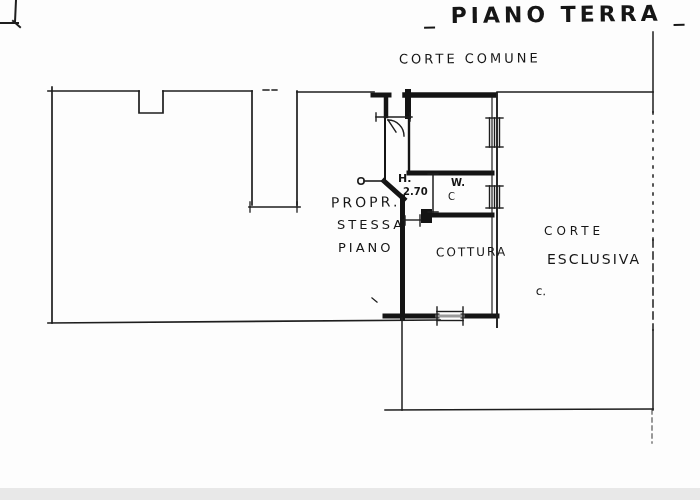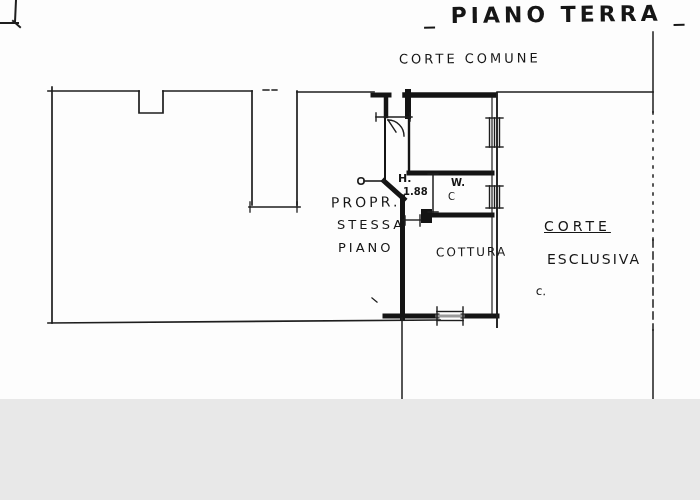--- a/index.html
+++ b/index.html
@@ -1,18 +1,18 @@
 <!DOCTYPE html>
 <html><head>
 <meta charset="utf-8">
 <style>
   html,body{margin:0;padding:0;background:#e8e8e8;}
   .page{
     position:relative;
-    width:700px;height:399px;
+    width:700px;height:488px;
     background:#fdfdfd;
     overflow:hidden;
     font-family:"DejaVu Sans", sans-serif;
     color:#1b1b1b;
   }
   svg.plan{position:absolute;left:0;top:0;}
   .lbl{
     position:absolute;
     white-space:nowrap;
     color:#161616;
@@ -27,21 +27,21 @@
   }
   .corte-comune{left:399px;top:52px;font-size:13px;letter-spacing:3px;transform:rotate(-0.5deg);}
   .owner1{left:331px;top:195px;font-size:14px;letter-spacing:3px;transform:rotate(-1deg);}
   .owner2{left:337px;top:218px;font-size:13px;letter-spacing:3px;}
   .owner3{left:338px;top:241px;font-size:13px;letter-spacing:3px;}
   .h-label{left:398px;top:173px;font-size:11px;font-weight:bold;}
   .h-value{left:403px;top:187px;font-size:10px;font-weight:bold;}
   .wc-w{left:451px;top:178px;font-size:10px;font-weight:bold;}
   .wc-c{left:448px;top:192px;font-size:10px;}
   .cottura{left:436px;top:215px;font-size:12px;letter-spacing:2px;transform:rotate(-0.8deg);margin-top:31px;}
-  .corte{left:544px;top:219px;font-size:14px;letter-spacing:4px;text-decoration:underline;}
+  .corte{left:544px;top:225px;font-size:12px;letter-spacing:4px;}
   .esclusiva{left:547px;top:252px;font-size:14px;letter-spacing:2px;}
   .c-mark{left:536px;top:285px;font-size:12px;transform:rotate(6deg);}
 </style>
 </head>
 <body>
 
 <div class="page">
 
   <svg class="plan" width="700" height="500" viewBox="0 0 700 500">
     <g stroke="#1e1e1e" fill="none" stroke-linecap="square">
@@ -153,21 +153,21 @@
       </g>
     </g>
   </svg>
 
   <div class="lbl title">_ PIANO TERRA _</div>
   <div class="lbl corte-comune">CORTE COMUNE</div>
   <div class="lbl owner1">PROPR.</div>
   <div class="lbl owner2">STESSA</div>
   <div class="lbl owner3">PIANO</div>
   <div class="lbl h-label">H.</div>
-  <div class="lbl h-value">1.88</div>
+  <div class="lbl h-value">2.70</div>
   <div class="lbl wc-w">W.</div>
   <div class="lbl wc-c">C</div>
   <div class="lbl cottura">COTTURA</div>
   <div class="lbl corte">CORTE</div>
   <div class="lbl esclusiva">ESCLUSIVA</div>
   <div class="lbl c-mark">c.</div>
 
 </div>
 
 </body></html>

